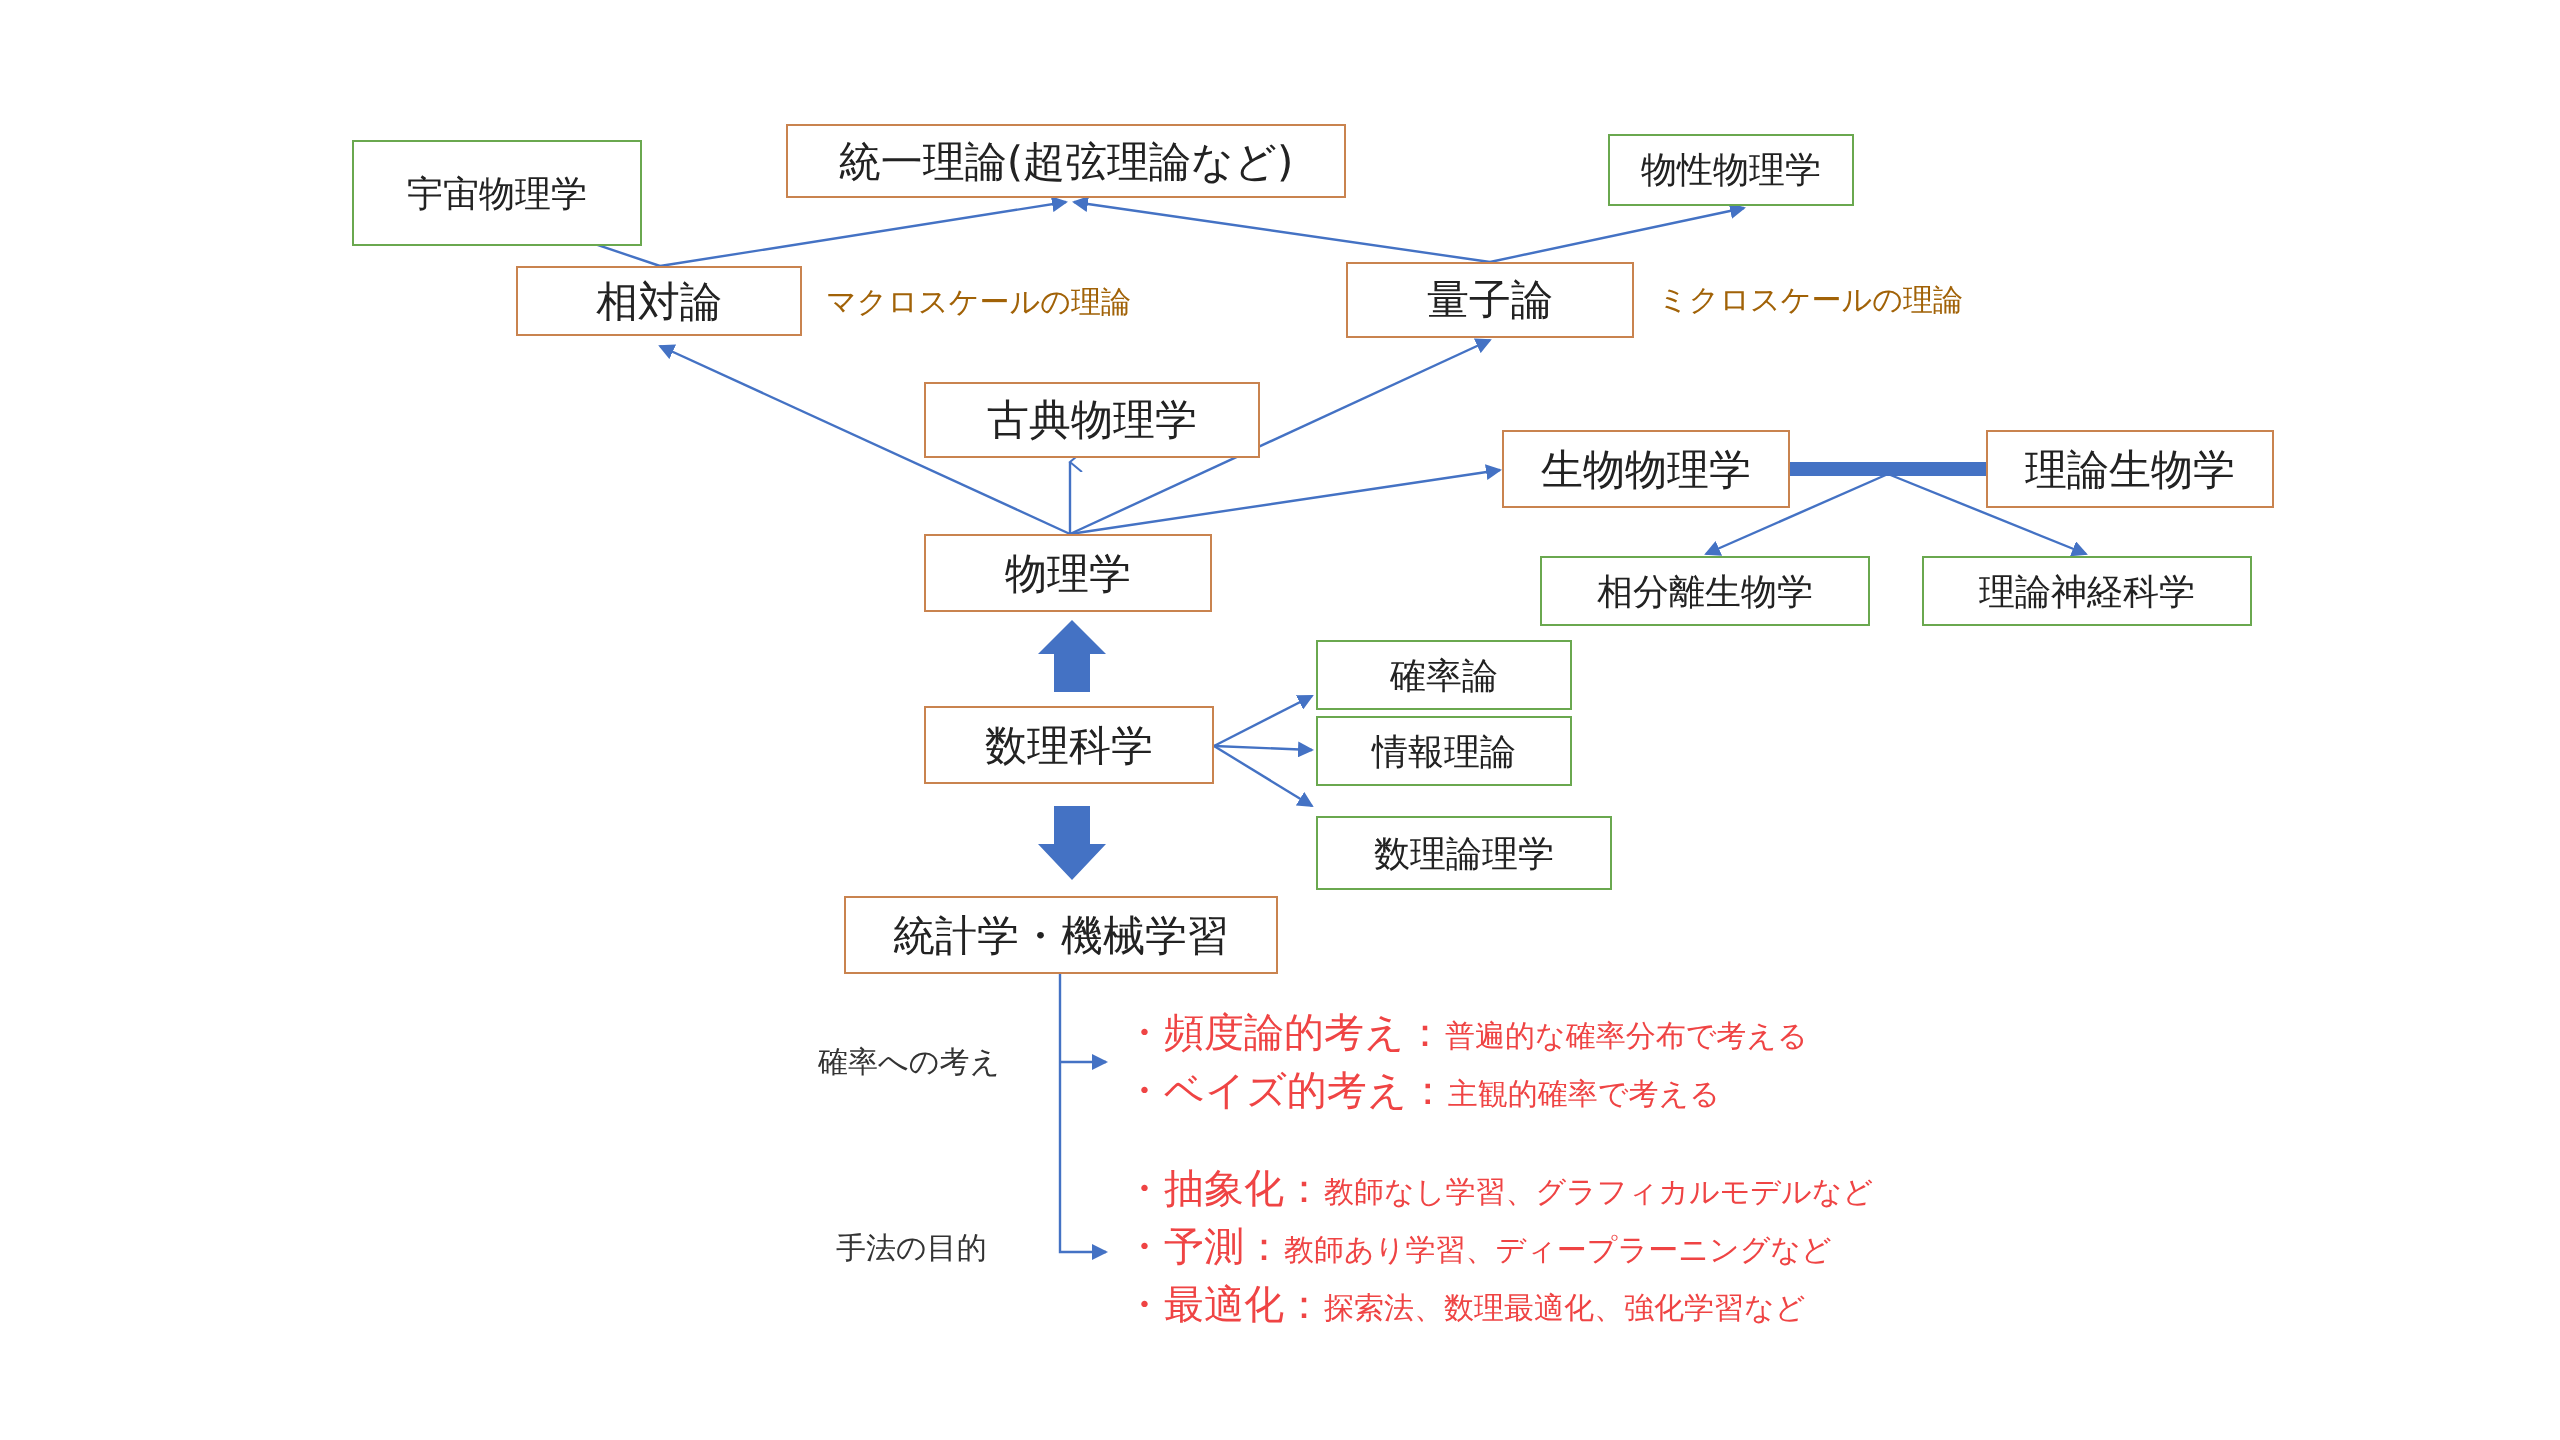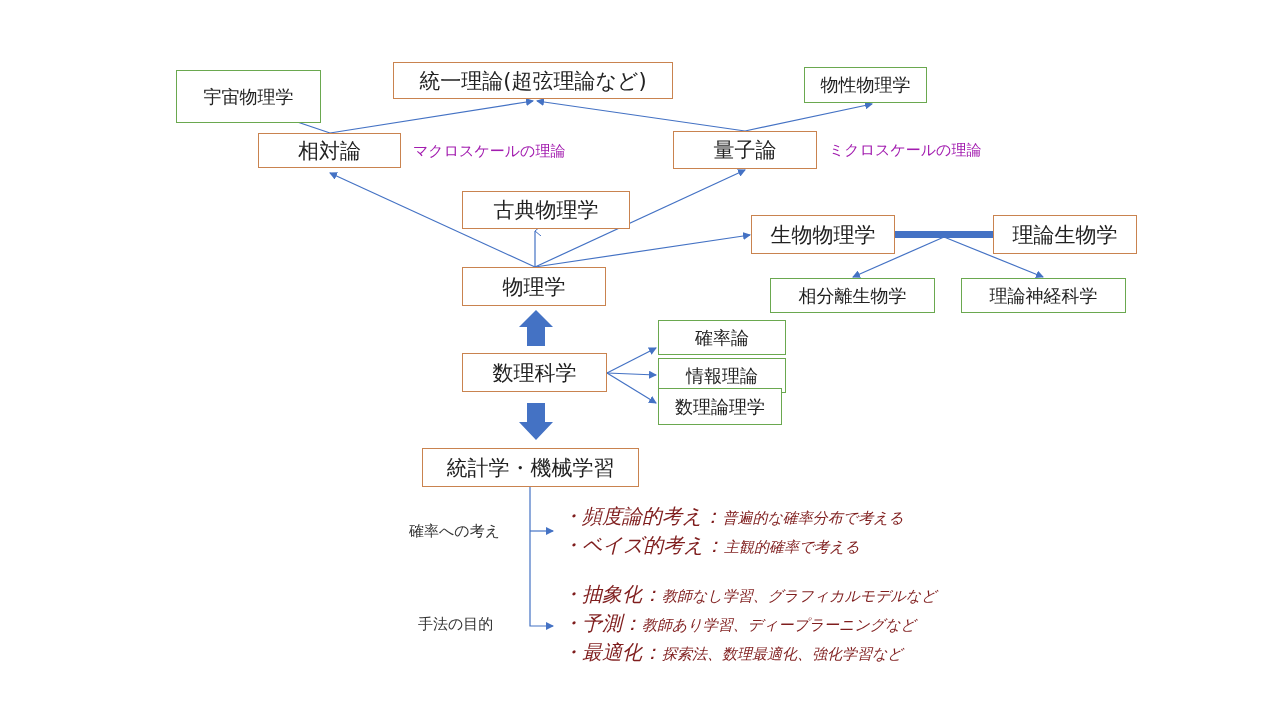--- a/index.html
+++ b/index.html
@@ -5,23 +5,23 @@
     html, body { margin: 0; padding: 0; background: #ffffff; }
     body { width: 1280px; height: 720px; position: relative; overflow: hidden;
            font-family: "DejaVu Sans", "Liberation Sans", sans-serif; color: #222; }
     .box { position: absolute; box-sizing: border-box; background: #fff;
            display: flex; align-items: center; justify-content: center;
            white-space: nowrap; color: #222; }
     .orange { border: 1.5px solid #c9834f; justify-content: center; }
     .green  { border: 1.5px solid #6aa84f; }
     .fs22 { font-size: 21px; }
     .fs19 { font-size: 18px; }
-    .note { position: absolute; white-space: nowrap; font-size: 15px; color: #a21caf; }
+    .note { position: absolute; white-space: nowrap; font-size: 15px; color: #a16207; }
     .lbl  { position: absolute; white-space: nowrap; font-size: 15px; color: #333; }
-    .bullet { position: absolute; white-space: nowrap; color: #7f1d1d; font-style: italic; }
+    .bullet { position: absolute; white-space: nowrap; color: #ef4444; }
     .bullet .big { font-size: 20px; }
     .bullet .small { font-size: 15px; }
     svg#links { position: absolute; left: 0; top: 0; }
   </style>
 </head>
 <body>
 
 <svg id="links" width="1280" height="720">
   <defs>
     <marker id="ah" markerWidth="8" markerHeight="8" refX="7" refY="4" orient="auto" markerUnits="userSpaceOnUse">
@@ -94,21 +94,21 @@
 
 <div class="box orange fs22" style="left:462px;top:353px;width:145px;height:39px;">
     <span>数理科学</span>
   </div>
 <div class="box green fs19" style="left:658px;top:320px;width:128px;height:35px;text-align:center;">
     <span>確率論</span>
   </div>
 <div class="box green fs19" style="left:658px;top:358px;width:128px;height:35px;">
     <span>情報理論</span>
   </div>
-<div class="box green fs19" style="left:658px;top:388px;width:124px;height:37px;">
+<div class="box green fs19" style="left:658px;top:408px;width:148px;height:37px;">
     <span>数理論理学</span>
   </div>
 
 <div class="box orange fs22" style="left:422px;top:448px;width:217px;height:39px;">
     <span>統計学・機械学習</span>
   </div>
 
 <div class="lbl" style="left:409px;top:522px;">確率への考え</div>
 <div class="bullet" style="left:562px;top:503px;">
   <span class="big">・頻度論的考え：</span><span class="small">普遍的な確率分布で考える</span>

